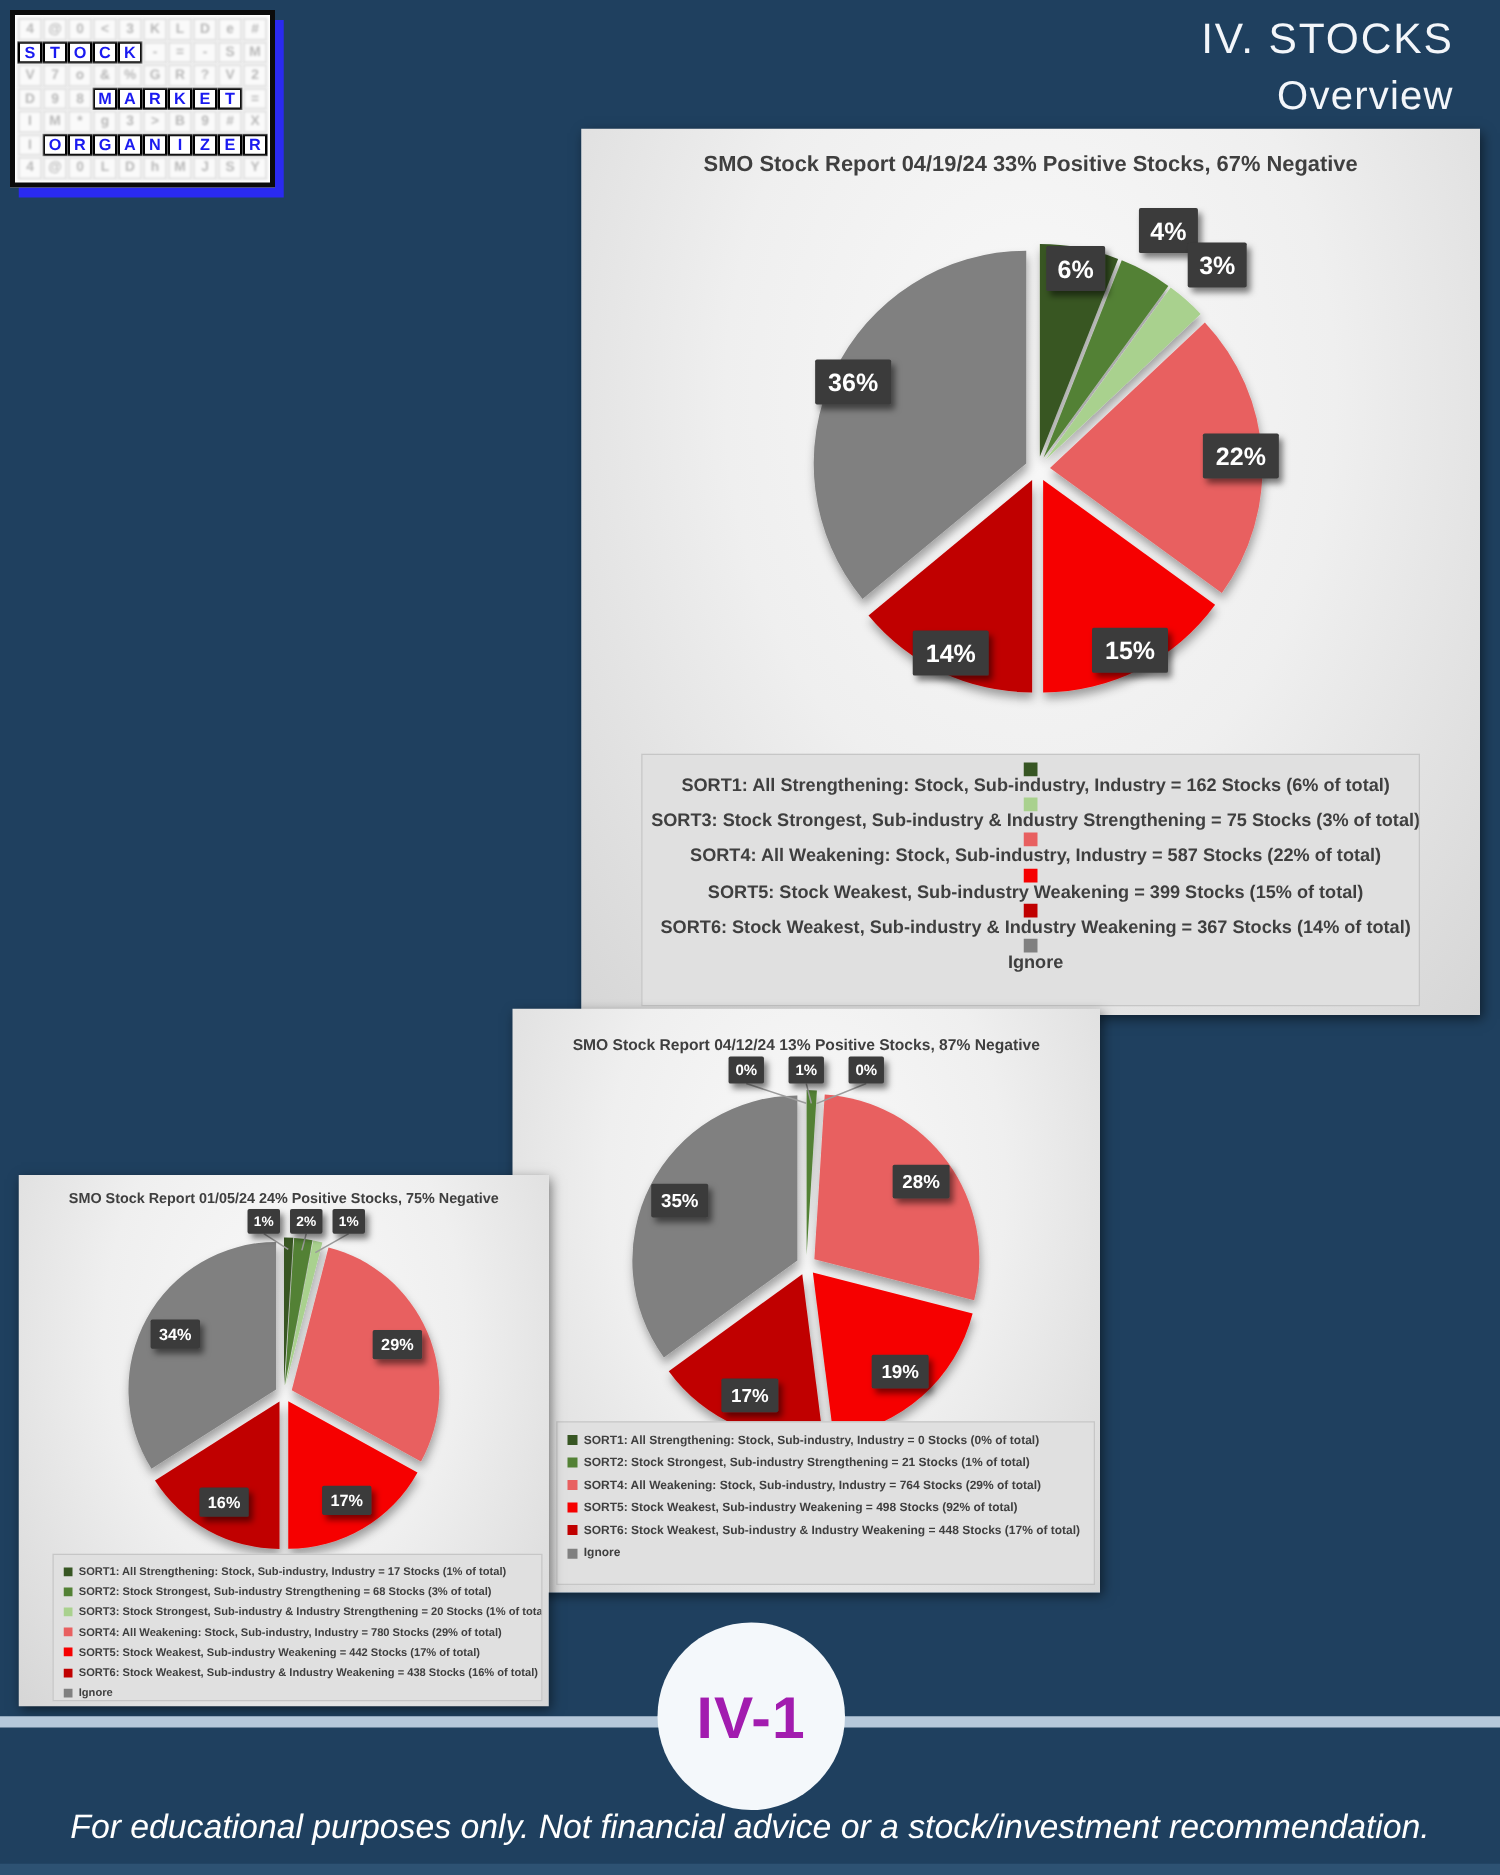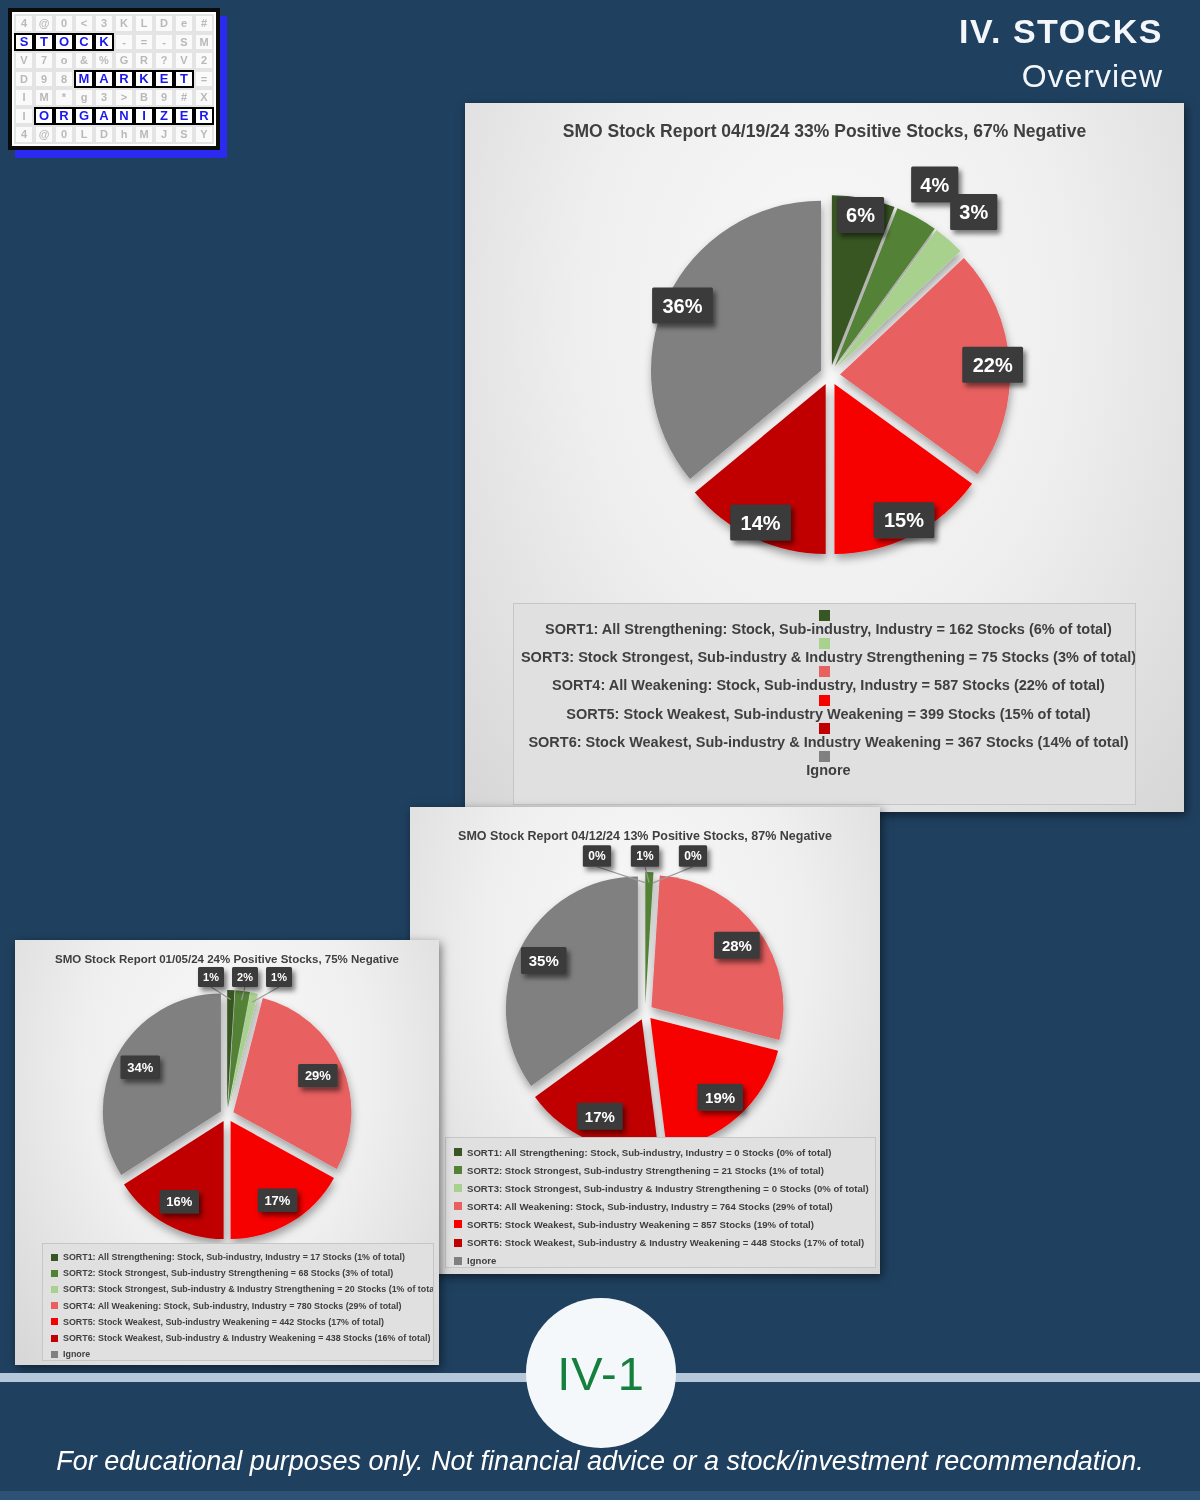--- a/index.html
+++ b/index.html
@@ -11,21 +11,21 @@
   
   .logo{position:absolute;left:8px;top:8px;background:#ffffff;border:4px solid #0b0b0b;
         box-shadow:7px 8px 0 #2a2af0;padding:2px;}
   .logo-grid{display:grid;grid-template-columns:repeat(10,20px);grid-auto-rows:18.5px;}
   .cell{display:flex;align-items:center;justify-content:center;font-weight:700;font-size:11px;
         box-sizing:border-box;}
   .cell.faded{color:#b9b9b9;background:#fafafa;border:2px solid #e4e4e4;filter:blur(0.7px);}
   .cell.word{color:#1a1af0;background:#ffffff;border:2.5px solid #000;font-size:13px;}
   
   .header{position:absolute;top:12px;right:37px;text-align:right;color:#f3f6fa;}
-  .header .l1{font-size:34px;font-weight:700;letter-spacing:1.5px;}
+  .header .l1{font-size:34px;font-weight:400;letter-spacing:1.5px;}
   .header .l2{font-size:32px;font-weight:400;letter-spacing:1px;margin-top:7px;}
   
   .chart{position:absolute;
          background:radial-gradient(ellipse at 50% 30%, #f9f9f9 0%, #efefef 48%, #d6d6d6 100%);
          box-shadow:2px 3px 9px rgba(0,0,0,.5);}
   .chart .title{position:absolute;left:0;right:0;text-align:center;font-weight:700;color:#3f3f3f;}
   .chart svg{position:absolute;left:0;top:0;}
   svg text{font-family:"Liberation Sans",sans-serif;font-weight:700;}
   .legend{position:absolute;background:#e0e0e0;border:1px solid #c6c6c6;box-sizing:border-box;
           padding:6px 0 0 8px;overflow:hidden;}
@@ -43,21 +43,21 @@
   #chart2 .sq{width:8px;height:8px;margin-right:5px;}
   #chart3{left:15px;top:940px;width:424px;height:425px;}
   #chart3 .title{top:13px;font-size:11.5px;}
   #chart3 .legend{left:27px;top:303px;width:392px;height:118px;font-size:8.9px;padding-top:5px;}
   #chart3 .leg-row{height:16.2px;}
   #chart3 .sq{width:7px;height:7px;margin-right:5px;}
   
   .divider{position:absolute;left:0;top:1373px;width:1200px;height:9px;background:#b5c8da;}
   .badge{position:absolute;left:526px;top:1298px;width:150px;height:150px;border-radius:50%;
          background:#f4f8fb;display:flex;align-items:center;justify-content:center;
-         font-size:47px;font-weight:400;color:#15803d;letter-spacing:1px;}
+         font-size:47px;font-weight:700;color:#a21caf;letter-spacing:1px;}
   .disclaimer{position:absolute;left:0;top:1446px;width:1200px;text-align:center;
               font-style:italic;font-size:27px;color:#ffffff;}
   .bottomstrip{position:absolute;left:0;top:1491px;width:1200px;height:9px;background:#2d5273;}
 </style>
 </head>
 <body>
 
 <svg width="0" height="0" style="position:absolute" aria-hidden="true">
   <defs>
     <filter id="sliceShadow" x="-20%" y="-20%" width="140%" height="145%">
@@ -242,30 +242,26 @@
   <div class="legend">
       <div class="leg-row">
         <span class="sq" style="background: rgb(55, 86, 35);"></span>
         <span>SORT1: All Strengthening: Stock, Sub-industry, Industry = 0 Stocks (0% of total)</span>
       </div>
       <div class="leg-row">
         <span class="sq" style="background: rgb(83, 129, 53);"></span>
         <span>SORT2: Stock Strongest, Sub-industry Strengthening = 21 Stocks (1% of total)</span>
       </div>
       <div class="leg-row">
-        <span class="sq" style="background: rgb(169, 209, 142);"></span>
-        <span>SORT3: Stock Strongest, Sub-industry &amp; Industry Strengthening = 0 Stocks (0% of total)</span>
-      </div>
-      <div class="leg-row">
         <span class="sq" style="background: rgb(232, 96, 96);"></span>
         <span>SORT4: All Weakening: Stock, Sub-industry, Industry = 764 Stocks (29% of total)</span>
       </div>
       <div class="leg-row">
         <span class="sq" style="background: rgb(246, 0, 0);"></span>
-        <span>SORT5: Stock Weakest, Sub-industry Weakening = 857 Stocks (19% of total)</span>
+        <span>SORT5: Stock Weakest, Sub-industry Weakening = 498 Stocks (92% of total)</span>
       </div>
       <div class="leg-row">
         <span class="sq" style="background: rgb(192, 0, 0);"></span>
         <span>SORT6: Stock Weakest, Sub-industry &amp; Industry Weakening = 448 Stocks (17% of total)</span>
       </div>
       <div class="leg-row">
         <span class="sq" style="background: rgb(128, 128, 128);"></span>
         <span>Ignore</span>
       </div>
     </div>

